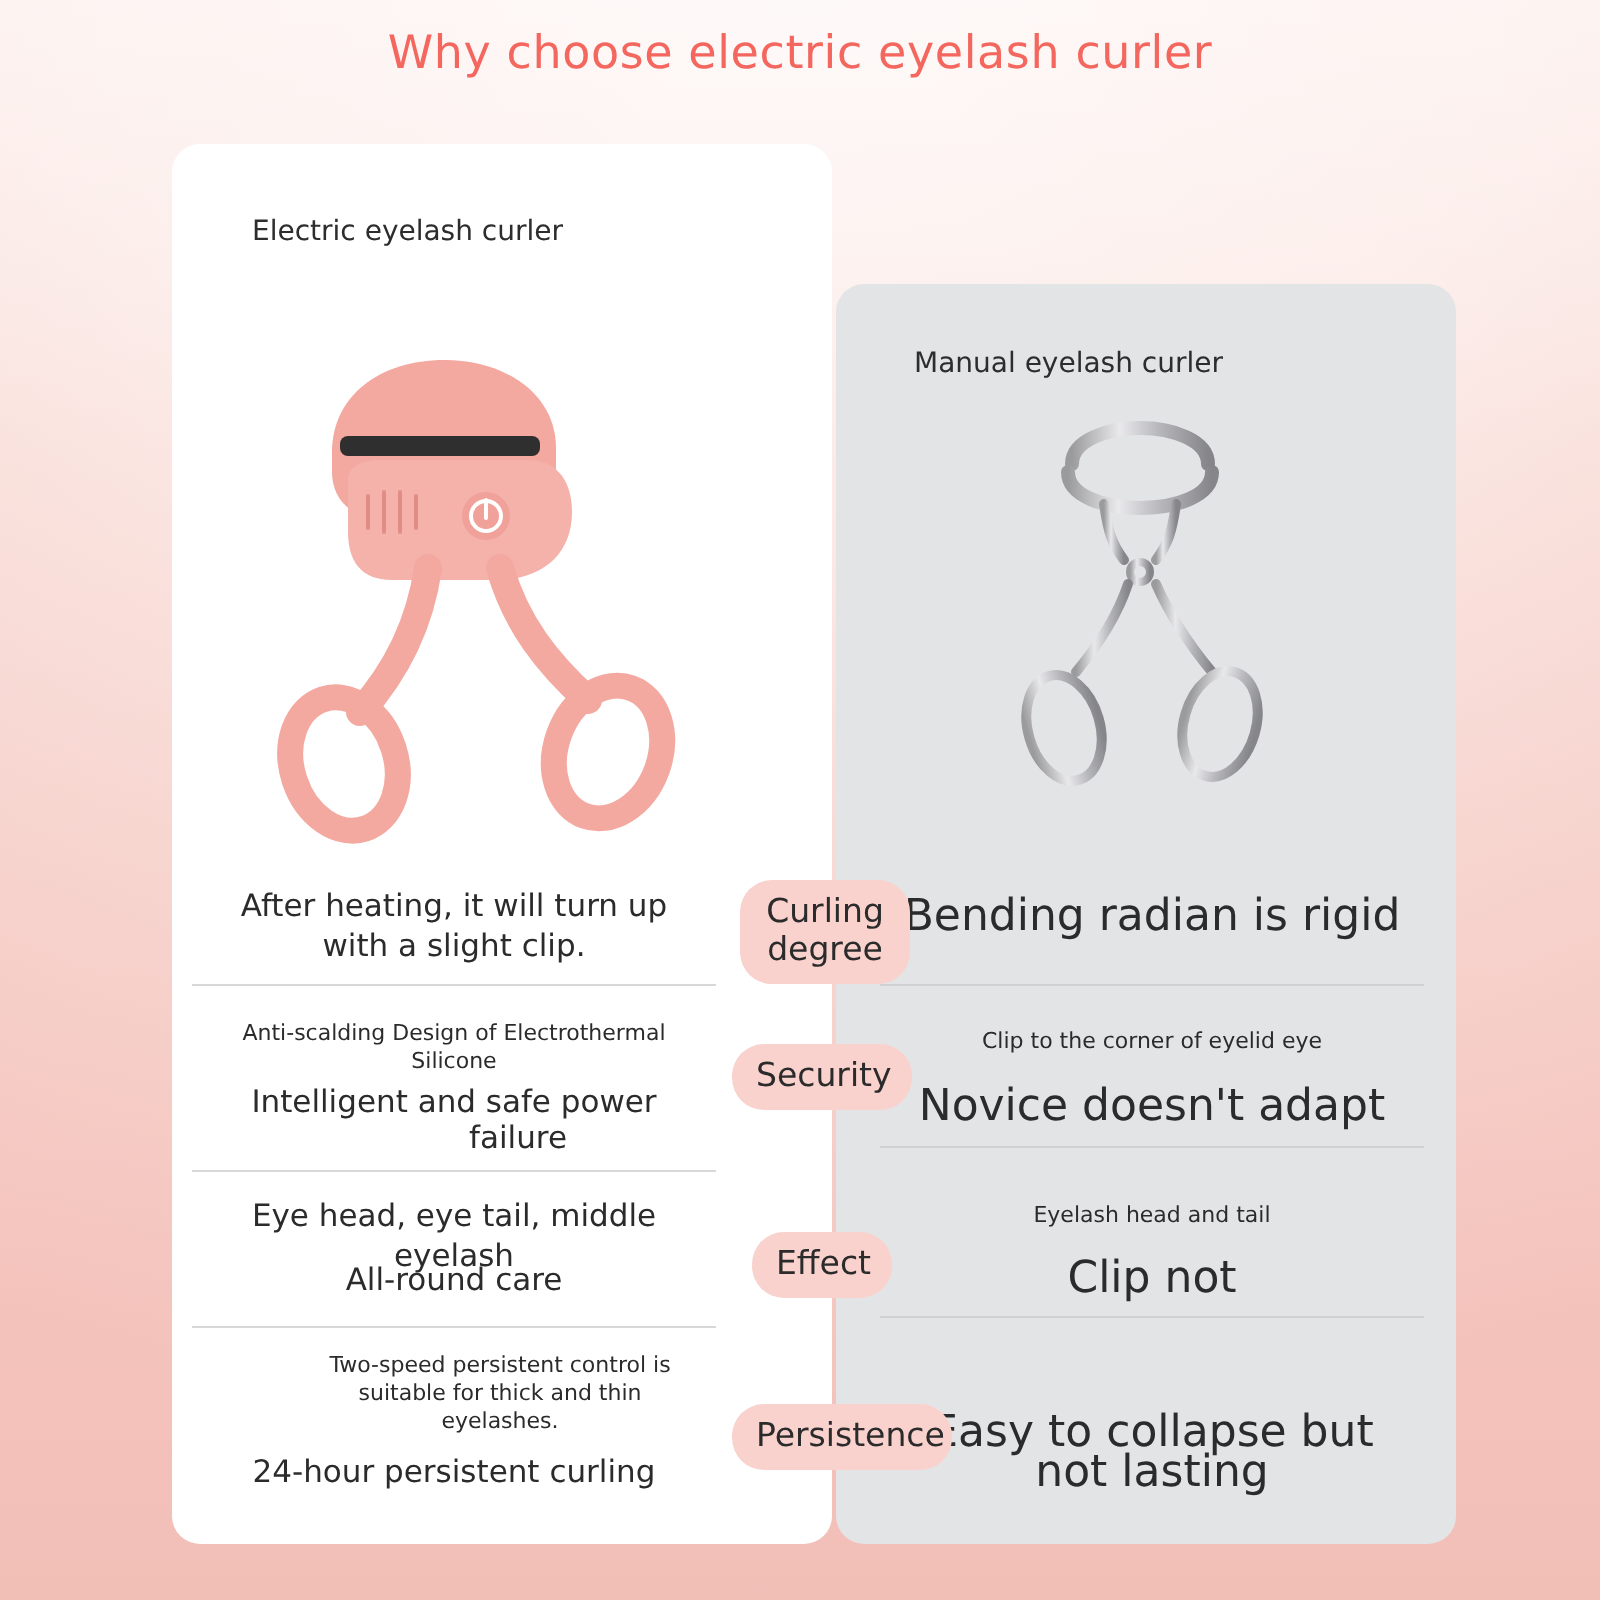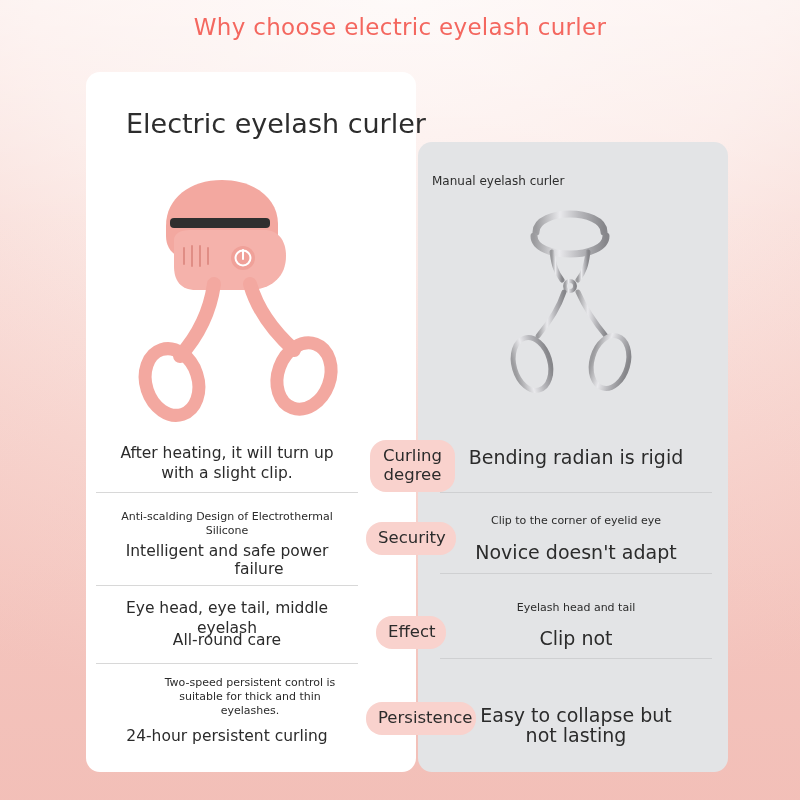--- a/index.html
+++ b/index.html
@@ -59,29 +59,29 @@
     height: 700px;
     background: #ffffff;
     border-radius: 14px;
     z-index: 3;
   }
 
   .panel-title-electric {
     position: absolute;
     left: 126px;
     top: 108px;
-    font-size: 27px;
+    font-size: 14px;
     color: #2d2d2d;
     z-index: 6;
   }
   .panel-title-manual {
     position: absolute;
-    left: 432px;
+    left: 457px;
     top: 174px;
-    font-size: 12px;
+    font-size: 14px;
     color: #2d2d2d;
     z-index: 6;
   }
 
   
   .prod-electric {
     position: absolute;
     left: 118px;
     top: 160px;
     width: 250px;
@@ -121,21 +121,21 @@
   }
   .row .right-cell {
     position: absolute;
     left: 440px;
     width: 272px;
     text-align: center;
     color: #2b2b2b;
   }
   .line-sm { font-size: 11px; line-height: 1.28; }
   .line-md { font-size: 15.5px; line-height: 1.3; }
-  .line-lg { font-size: 19px; line-height: 1.3; }
+  .line-lg { font-size: 22px; line-height: 1.3; }
   .al-left { text-align: left; }
 
   .divider {
     position: absolute;
     height: 1px;
     background: #d8d8d8;
   }
   .divider.left  { left: 96px;  width: 262px; }
   .divider.right { left: 440px; width: 272px; background: #cfd0d2; }
 

